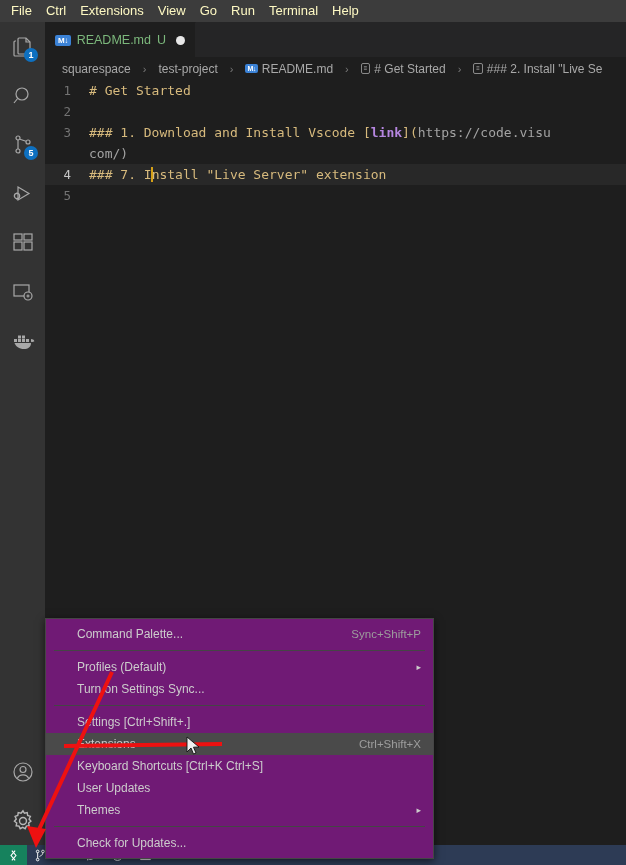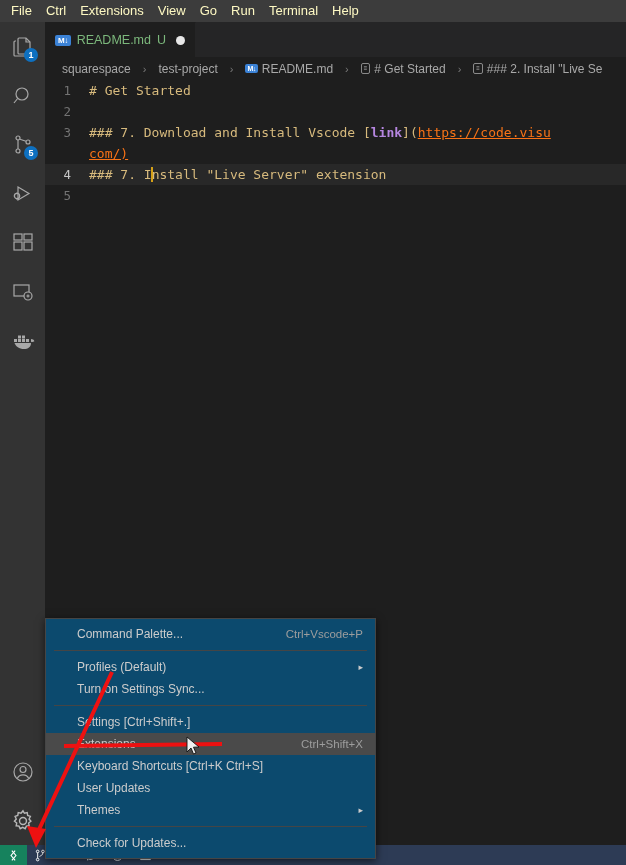--- a/index.html
+++ b/index.html
@@ -90,30 +90,30 @@
     color: #737373; font-family: "DejaVu Sans Mono", monospace; font-size: 12.5px;
   }
   .ln.active { color: #c6c6c6; }
   .ctext {
     font-family: "DejaVu Sans Mono", monospace; font-size: 13px;
     color: #d4d4d4; white-space: pre; position: relative;
   }
   .md-h { color: #d7ba7d; }
   .md-link-label { color: #b586e0; font-weight: bold; }
   .md-bracket { color: #d7ba7d; }
-  .md-url { color: #f97316; text-decoration: underline; }
+  .md-url { color: #a3a3a3; }
   .cursor {
     display: inline-block; width: 2px; height: 15px; background: #d4a017;
     vertical-align: -3px; margin: 0 -1px;
   }
 
   
   .ctxmenu {
-    position: absolute; left: 45px; top: 618px; width: 331px;
-    background: #0c4a6e; border: 1px solid #454545;
+    position: absolute; left: 45px; top: 618px; width: 389px;
+    background: #701a75; border: 1px solid #454545;
     box-shadow: 0 2px 8px rgba(0,0,0,0.6); padding: 4px 0;
     z-index: 40;
   }
   .ctx-item {
     height: 22px; display: flex; align-items: center;
     padding: 0 12px 0 31px; color: #cccccc; font-size: 12px; cursor: pointer;
     justify-content: space-between; position: relative;
   }
   .ctx-item.selected { background: #4a4a4a; }
   .ctx-label { white-space: nowrap; }
@@ -271,41 +271,41 @@
       <div class="code-line">
         <span class="ln">1</span>
         <span class="ctext md-h"># Get Started</span>
       </div>
       <div class="code-line">
         <span class="ln">2</span>
         <span class="ctext"></span>
       </div>
       <div class="code-line">
         <span class="ln">3</span>
-        <span class="ctext"><span class="md-h">### 7. Download and Install Vscode </span><span class="md-bracket">[</span><span class="md-link-label">link</span><span class="md-bracket">](</span><span class="md-url">https://code.visu</span></span>
+        <span class="ctext"><span class="md-h">### 1. Download and Install Vscode </span><span class="md-bracket">[</span><span class="md-link-label">link</span><span class="md-bracket">](</span><span class="md-url">https://code.visu</span></span>
       </div>
       <div class="code-line">
         <span class="ln"></span>
         <span class="ctext md-url">com/)</span>
       </div>
       <div class="code-line current">
         <span class="ln active">4</span>
         <span class="ctext md-h"><span>### 7. I</span><span class="cursor"></span><span>nstall "Live Server" extension</span></span>
       </div>
       <div class="code-line">
         <span class="ln">5</span>
         <span class="ctext"></span>
       </div>
     </div>
   </div>
 
   <div class="ctxmenu">
     <div class="ctx-item">
       <span class="ctx-label">Command Palette...</span>
-      <span class="ctx-key">Ctrl+Vscode+P</span>
+      <span class="ctx-key">Sync+Shift+P</span>
     </div>
     <div class="ctx-sep"></div>
     <div class="ctx-item">
       <span class="ctx-label">Profiles (Default)</span>
       <span class="ctx-arrow">▸</span>
     </div>
     <div class="ctx-item">
       <span class="ctx-label">Turn on Settings Sync...</span>
       <span class="ctx-key"></span>
     </div>

